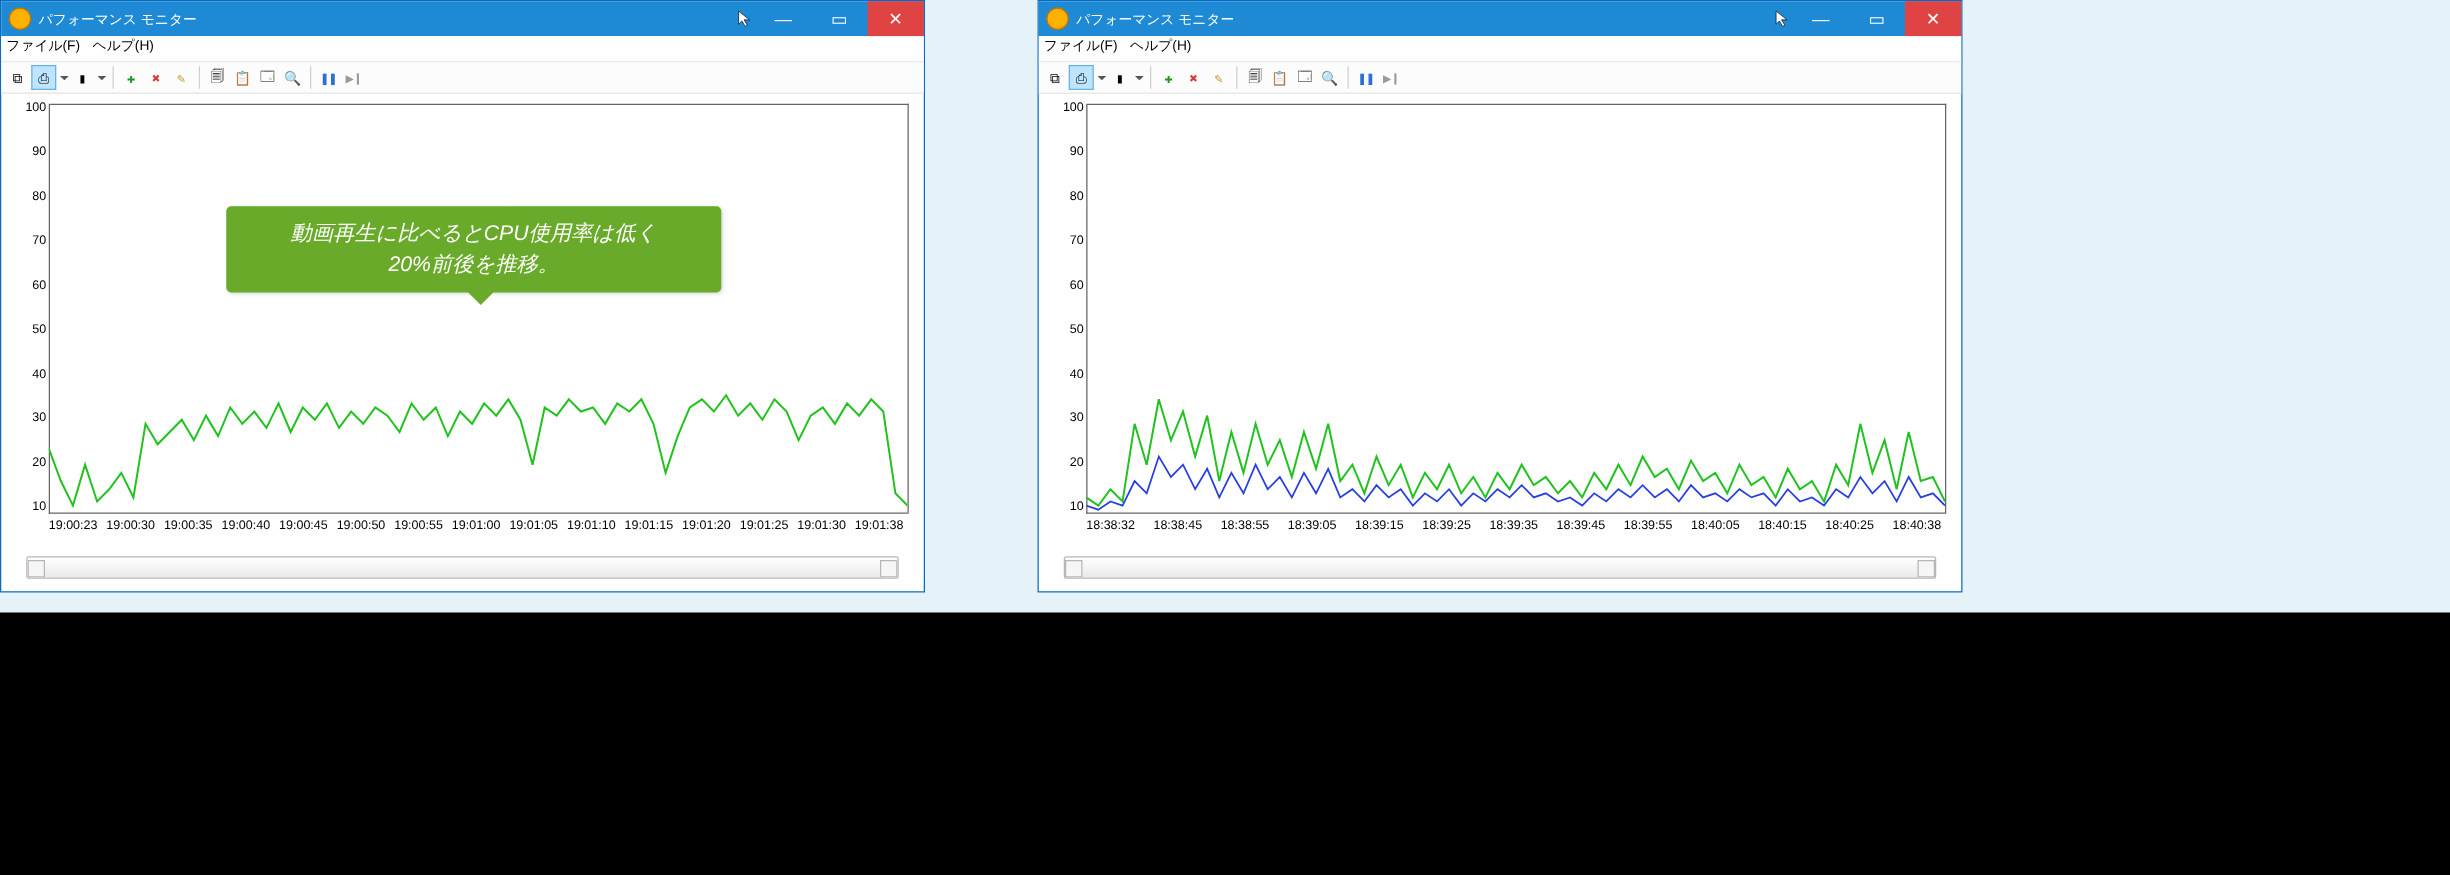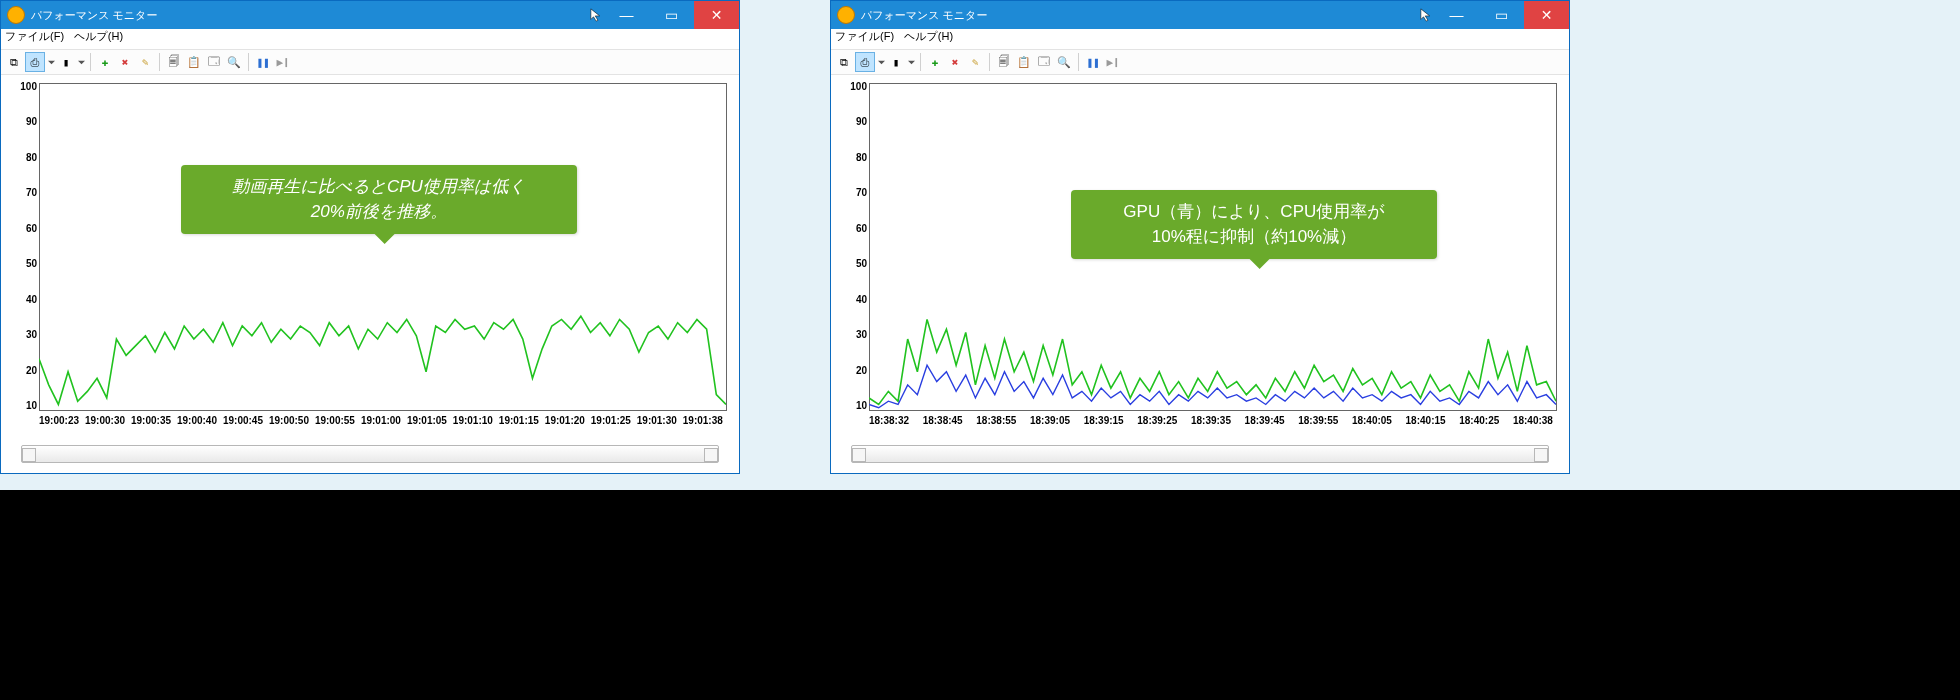--- a/index.html
+++ b/index.html
@@ -13,21 +13,21 @@
   .titlebar .cursor{width:14px;height:14px;}
   .winbtns{display:flex;}
   .winbtn{width:45px;height:28px;display:flex;align-items:center;justify-content:center;color:#fff;font-size:14px;}
   .winbtn.close{background:#e04343;}
   .menubar{height:20px;background:#fff;display:flex;padding:0 4px;gap:10px;border-bottom:1px solid #e3e3e3;}
   .menubar span{cursor:default;}
   .toolbar{height:24px;background:#fcfcfc;display:flex;align-items:center;padding:0 4px;gap:2px;border-bottom:1px solid #e3e3e3;}
   .tbtn{width:18px;height:18px;display:flex;align-items:center;justify-content:center;font-family:monospace;}
   .sep{width:1px;height:18px;background:#d0d0d0;margin:0 3px;}
   .chart-area{flex:1;position:relative;padding:6px 10px 4px 10px;}
-  .chart-frame{position:relative;width:100%;height:360px;font-weight:bold;}
+  .chart-frame{position:relative;width:100%;height:360px;}
   .y-axis{position:absolute;left:0;top:0;width:26px;height:330px;display:flex;flex-direction:column;justify-content:space-between;align-items:flex-end;font-size:10px;}
   .plot{position:absolute;left:28px;top:2px;right:2px;height:328px;border-top:1px solid #666;border-right:1px solid #666;box-sizing:border-box;}
   .plot .xbase{position:absolute;left:0;right:0;bottom:0;height:1px;background:#666;}
   .plot .yaxisline{position:absolute;left:0;top:0;bottom:0;width:1px;background:#666;}
   .x-axis{position:absolute;left:28px;right:6px;top:334px;height:16px;display:flex;justify-content:space-between;font-size:10px;}
   .scrollrow{height:18px;background:#fff;margin:4px 10px 6px 10px;position:relative;}
   .scrollbar{height:16px;border:1px solid #b7b7b7;border-radius:2px;background:linear-gradient(#fff,#e9e9e9);position:relative;}
   .scrollbar:before,.scrollbar:after{content:"";position:absolute;top:2px;width:12px;height:12px;border:1px solid #b7b7b7;background:#f6f6f6;}
   .scrollbar:before{left:0;}
   .scrollbar:after{right:0;}
@@ -201,21 +201,20 @@
             <span>18:39:25</span>
             <span>18:39:35</span>
             <span>18:39:45</span>
             <span>18:39:55</span>
             <span>18:40:05</span>
             <span>18:40:15</span>
             <span>18:40:25</span>
             <span>18:40:38</span>
           </div>
       </div>
-      <div class="callout" style="left:240px;top:115px;width:330px;" id="callB">GPU（青）により、CPU使用率が<br>10%程に抑制（約10%減）</div>
       <div class="scrollrow">
           <div class="scrollbar"></div>
         </div>
     </div>
   </div>
 
 </div>
 
 <div class="below-black"></div>
 

